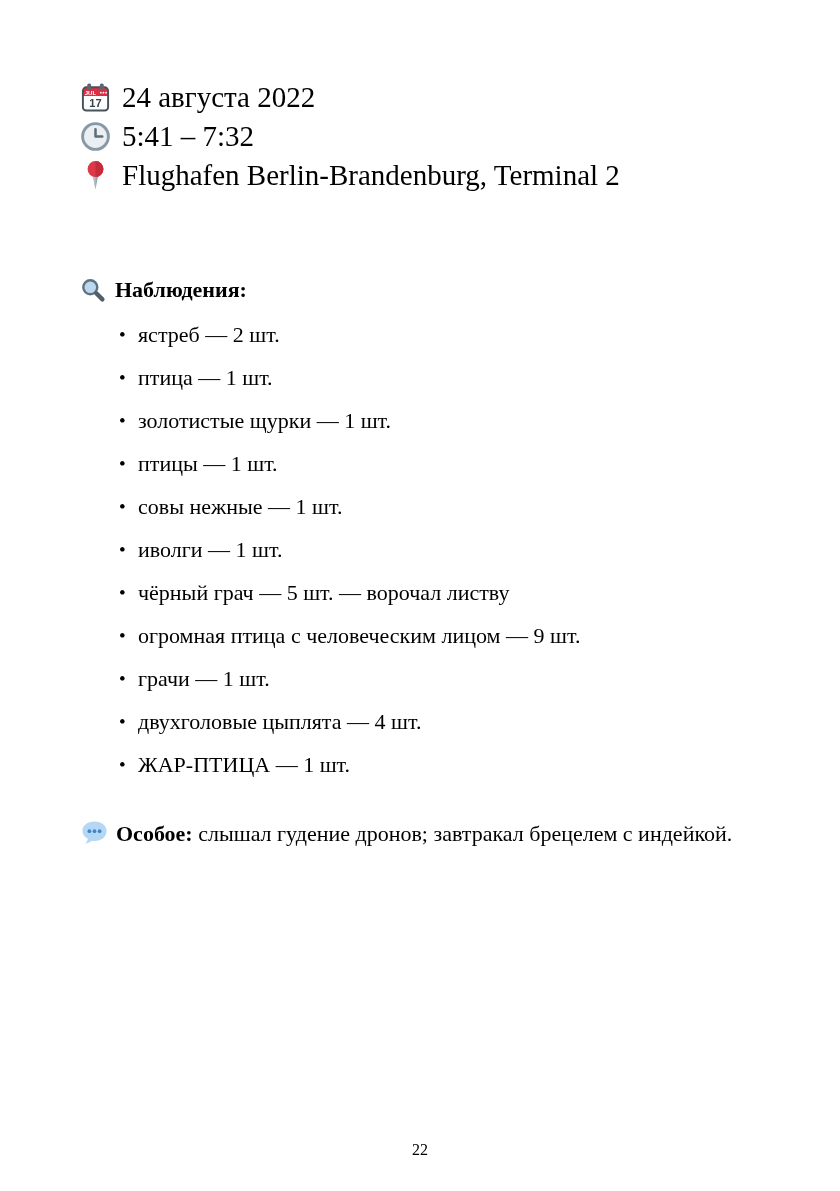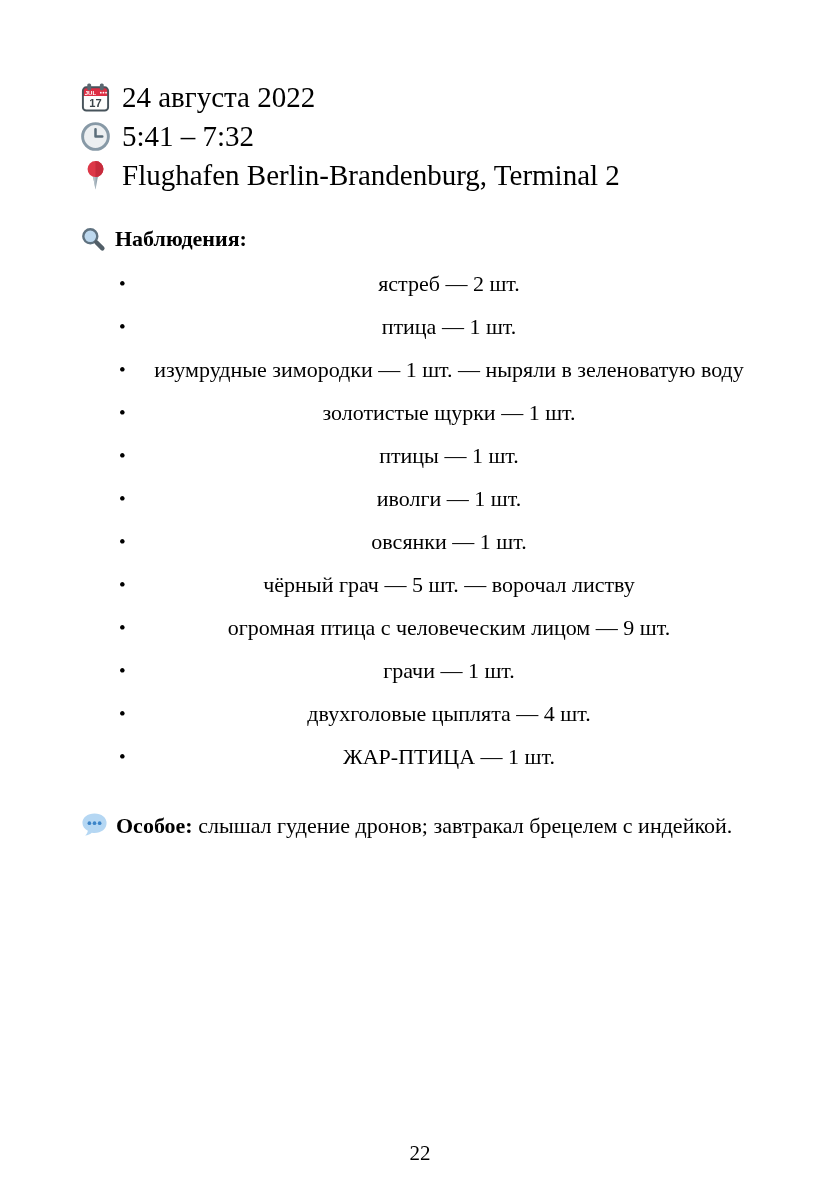--- a/index.html
+++ b/index.html
@@ -26,39 +26,38 @@
     white-space: nowrap;
   }
   .header-icon {
     width: 31px;
     height: 31px;
     flex: 0 0 auto;
     display: block;
   }
   
   .section-title {
-    margin-top: 29px;
+    margin-top: 80px;
     display: flex;
     align-items: center;
     gap: 9px;
     font-size: 22px;
     font-weight: bold;
     line-height: 30px;
   }
   .section-icon {
     width: 26px;
     height: 26px;
     flex: 0 0 auto;
     display: block;
   }
   ul.obs-list {
     margin: 15px 0 16px 0;
     padding: 0 0 0 58px;
     list-style: none;
-    text-align: center;
   }
   ul.obs-list li {
     position: relative;
     font-size: 22px;
     line-height: 30px;
     margin-bottom: 13px;
   }
   ul.obs-list li::before {
     content: "\2022";
     position: absolute;
@@ -84,21 +83,21 @@
   .special-label {
     font-weight: bold;
   }
   
   .footer {
     position: absolute;
     left: 0;
     right: 0;
     top: 1141px;
     text-align: center;
-    font-size: 21px;
+    font-size: 16px;
   }
 </style>
 </head>
 <body>
 
 <div class="content">
 
   <div class="header-line">
     <svg class="header-icon" viewBox="0 0 32 32">
       <rect x="3" y="5.5" width="26" height="24" rx="3.5" fill="#fdfdfd" stroke="none"></rect>
@@ -137,25 +136,24 @@
     <svg class="section-icon" viewBox="0 0 26 26">
       <circle cx="10.3" cy="10.3" r="7" fill="#bdd8ee" stroke="#5f7280" stroke-width="2.4"></circle>
       <line x1="16.3" y1="16.3" x2="22.4" y2="22.4" stroke="#525f68" stroke-width="4.4" stroke-linecap="round"></line>
     </svg>
     <span>Наблюдения:</span>
   </div>
 
   <ul class="obs-list">
     <li><span>ястреб — 2 шт.</span></li>
     <li><span>птица — 1 шт.</span></li>
-    <li><span>изумрудные зимородки — 1 шт. — ныряли в зеленоватую воду</span></li>
     <li><span>золотистые щурки — 1 шт.</span></li>
     <li><span>птицы — 1 шт.</span></li>
+    <li><span>совы нежные — 1 шт.</span></li>
     <li><span>иволги — 1 шт.</span></li>
-    <li><span>овсянки — 1 шт.</span></li>
     <li><span>чёрный грач — 5 шт. — ворочал листву</span></li>
     <li><span>огромная птица с человеческим лицом — 9 шт.</span></li>
     <li><span>грачи — 1 шт.</span></li>
     <li><span>двухголовые цыплята — 4 шт.</span></li>
     <li><span>ЖАР-ПТИЦА — 1 шт.</span></li>
   </ul>
 
   <p class="special"><svg class="inline-icon" viewBox="0 0 30 30">
         <path d="M15 3.5 C7.8 3.5 2.5 7.7 2.5 13.2 C2.5 16.8 4.7 19.8 8.1 21.4 C7.9 23 7 24.9 5.3 26.4 C8.3 26.2 10.7 25 12.2 23.5 C13.1 23.7 14 23.8 15 23.8 C22.2 23.8 27.5 19.5 27.5 13.2 C27.5 7.7 22.2 3.5 15 3.5 Z" fill="#b5d7f3"></path>
         <circle cx="9.7" cy="13.6" r="1.9" fill="#3d85c8"></circle>

